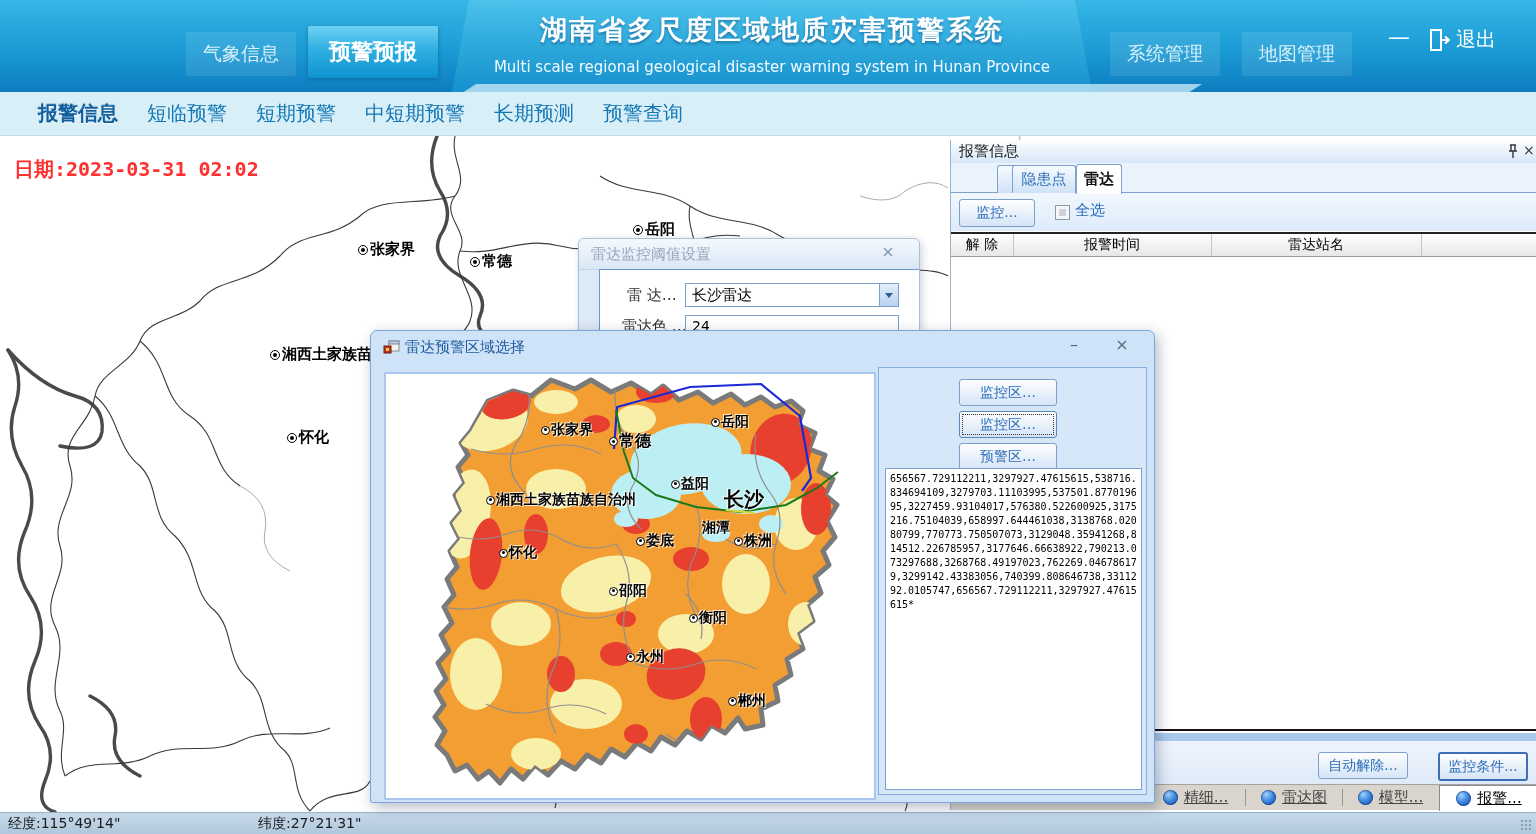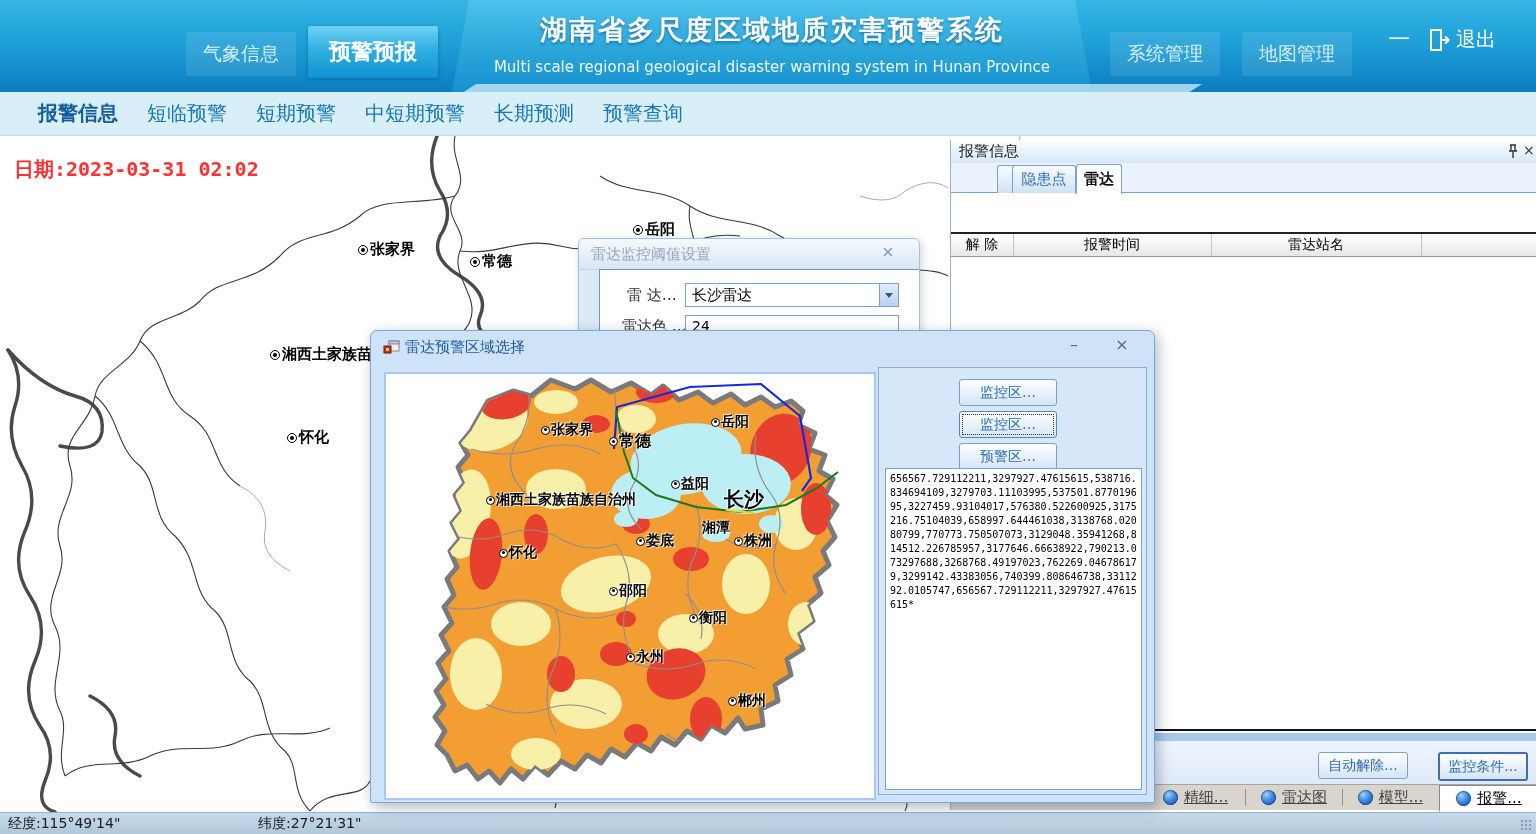--- a/index.html
+++ b/index.html
@@ -205,20 +205,25 @@
     <div class="abs tabsrow">
       <div class="tab" style="left:2px;width:57px;margin-left:44px;">
           <span>雨量</span>
         </div>
       <div class="tab" style="left:61px;width:62px;">
           <span>隐患点</span>
         </div>
       <div class="tab active" style="left:125px;width:44px;">
           <span>雷达</span>
         </div>
+    </div>
+    <div class="abs toolbar">
+      <div class="abs btn" style="left:8px;top:6px;width:74px;height:26px;">监控...</div>
+      <div class="abs checkbox" style="left:104px;top:12px;"></div>
+      <span class="abs" style="left:124px;top:8px;font-size:15px;color:#2d6eb8;">全选</span>
     </div>
     <div class="abs gridhead">
       <div class="gh-cell" style="left:0;width:62px;">解 除</div>
       <div class="gh-cell" style="left:62px;width:198px;">报警时间</div>
       <div class="gh-cell" style="left:260px;width:210px;">雷达站名</div>
     </div>
     <div class="abs gridbody"></div>
     <div class="abs bluestrip"></div>
     <div class="abs alarm-footer">
       <div class="abs btn" style="left:367px;top:11px;width:88px;height:25px;">自动解除...</div>

